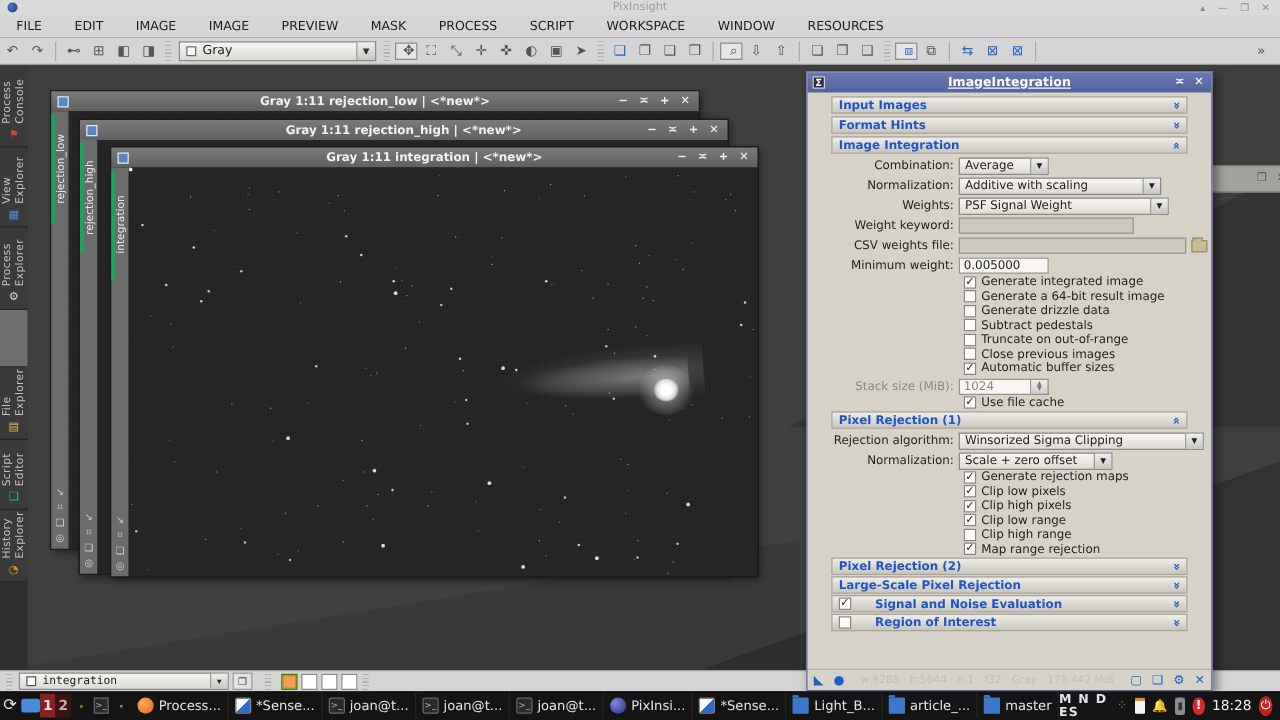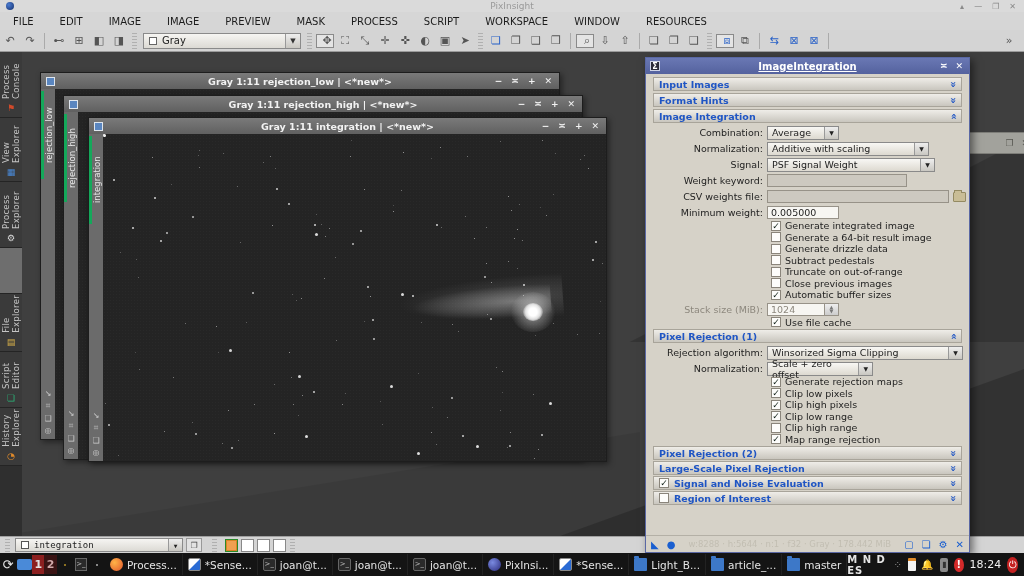--- a/index.html
+++ b/index.html
@@ -65,21 +65,21 @@
   
   .hiddenwin { position:absolute; left:958px; top:80px; width:80px; height:22px; background:#a2a29c; border:1px solid #7d7d78; display:flex; align-items:center; justify-content:flex-end; gap:8px; padding-right:8px; color:#55554f; font-size:9px; }
 
   
   .dialog { position:absolute; left:645px; top:5px; width:325px; height:496px; background:#d6d2c8; border:1px solid #5a68a4; box-shadow:3px 3px 8px rgba(0,0,0,.5); display:flex; flex-direction:column; z-index:40; }
   .dlg-title { height:16px; background:linear-gradient(#6a78b4,#54629e); display:flex; align-items:center; color:#fff; font-size:10px; font-weight:bold; flex:0 0 16px; }
   .dlg-title .dicon { width:10px; height:10px; background:#2a2a38; border:1px solid #cfd4e8; color:#fff; font-size:8px; line-height:9px; text-align:center; margin:0 4px; }
   .dlg-title .dttl { position:absolute; left:0; right:0; text-align:center;text-decoration:underline; }
   .dlg-title .dctls { margin-left:auto; display:flex; gap:8px; padding-right:6px; font-size:9px; z-index:2; }
   .dlg-body { flex:1; padding:2px 3px; display:flex; flex-direction:column; font-size:9.5px; color:#1e1e1e; overflow:hidden; }
-  .sect { height:14px; flex:0 0 14px; margin:1px 4px; border:1px solid #a8a49a; background:linear-gradient(#efede8,#c9c6be); display:flex; align-items:center; padding:0 5px; color:#1f55c4; font-weight:bold; font-size:9.5px; }
+  .sect { height:14px; flex:0 0 14px; margin:1px 16px; border:1px solid #a8a49a; background:linear-gradient(#efede8,#c9c6be); display:flex; align-items:center; padding:0 5px; color:#1f55c4; font-weight:bold; font-size:9.5px;gap:14px; }
   .sect .chev { margin-left:auto; color:#1f55c4; font-size:10px; font-weight:bold; transform:rotate(90deg); }
   .sect .chev.up { transform:rotate(-90deg); }
   .sect .scb { margin-right:5px; }
   .prow { display:flex; align-items:center; height:15px; flex:0 0 15px; margin:1px 0 0 0; }
   .plabel { width:118px; text-align:right; padding-right:4px; flex:0 0 118px; }
   .sel { display:flex; align-items:center; border:1px solid #8a8a8a; background:linear-gradient(#f8f7f4,#ddd9d0); height:14px; padding-left:4px; }
   .sel .arr { margin-left:auto; width:14px; height:12px; border-left:1px solid #999; background:linear-gradient(#eee,#c9c7c1); display:flex; align-items:center; justify-content:center; font-size:6px; color:#222; }
   .tinput { height:13px; border:1px solid #979288; background:#cdc9c0; }
   .tinput.en { background:#f7f6f2; padding:0 3px; display:flex; align-items:center; }
   .spin { width:14px; height:13px; border:1px solid #979288; border-left:none; background:linear-gradient(#eee,#ccc); display:flex; flex-direction:column; align-items:center; justify-content:center; font-size:5px; color:#777; line-height:4px; }
@@ -358,21 +358,21 @@
         </div>
       </div>
       <div class="prow">
         <div class="plabel">Normalization:</div>
         <div class="sel" style="width:162px;">
           <span>Additive with scaling</span>
               <span class="arr">▼</span>
         </div>
       </div>
       <div class="prow">
-        <div class="plabel">Signal:</div>
+        <div class="plabel">Weights:</div>
         <div class="sel" style="width:168px;">
           <span>PSF Signal Weight</span>
               <span class="arr">▼</span>
         </div>
       </div>
       <div class="prow">
         <div class="plabel">Weight keyword:</div>
         <div class="tinput" style="width:140px;"></div>
       </div>
       <div class="prow">
@@ -435,21 +435,21 @@
       </div>
       <div class="prow">
         <div class="plabel">Rejection algorithm:</div>
         <div class="sel" style="width:196px;">
           <span>Winsorized Sigma Clipping</span>
               <span class="arr">▼</span>
         </div>
       </div>
       <div class="prow">
         <div class="plabel">Normalization:</div>
-        <div class="sel" style="width:106px;">
+        <div class="sel" style="width:123px;">
           <span>Scale + zero offset</span>
               <span class="arr">▼</span>
         </div>
       </div>
 
       <div id="prOptions">
             <div class="cbrow">
               <span class="cb">✓</span>
               <span>Generate rejection maps</span>
             </div>
@@ -583,18 +583,18 @@
           <span>master</span>
         </div>
       </div>
     <div class="tk-tray">
       <span class="kbd">M N D ES</span>
       <span class="tray-ic" style="color:#888;">⁘</span>
       <span class="tray-clip"></span>
       <span class="tray-ic tray-bell">🔔</span>
       <span class="tray-vol">▮</span>
       <span class="tray-alert">!</span>
-      <span class="clock">18:24</span>
+      <span class="clock">18:28</span>
       <span class="power">⏻</span>
     </div>
   </div>
 
 </div>
 
 </body></html>

